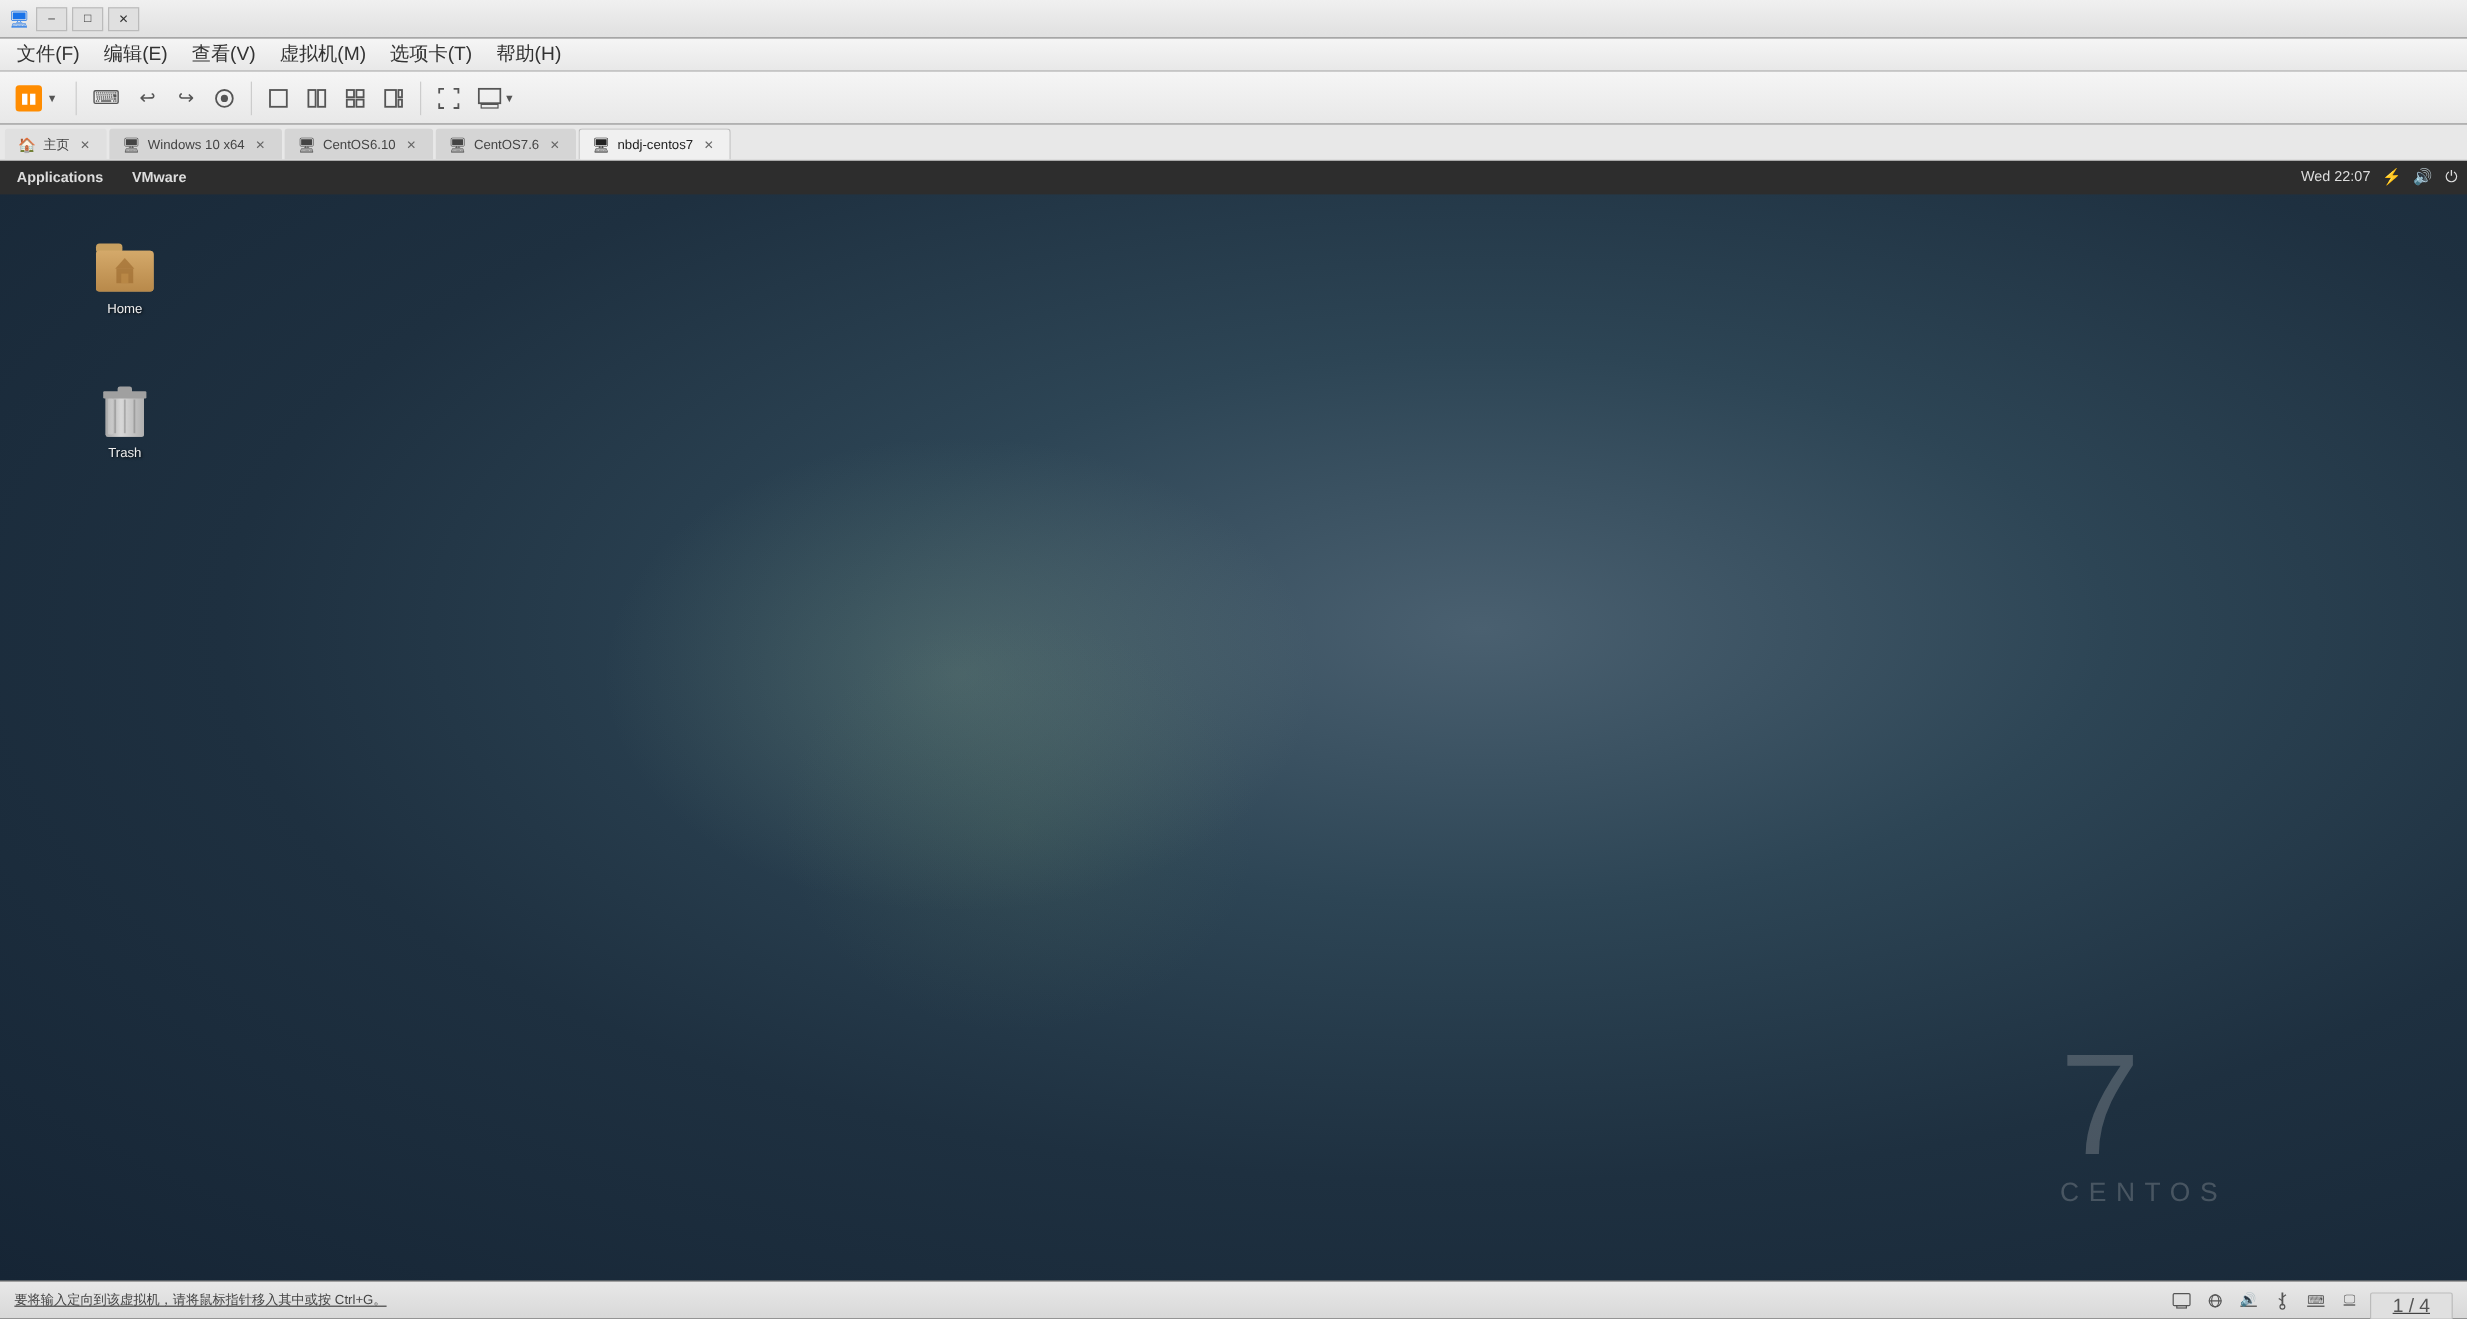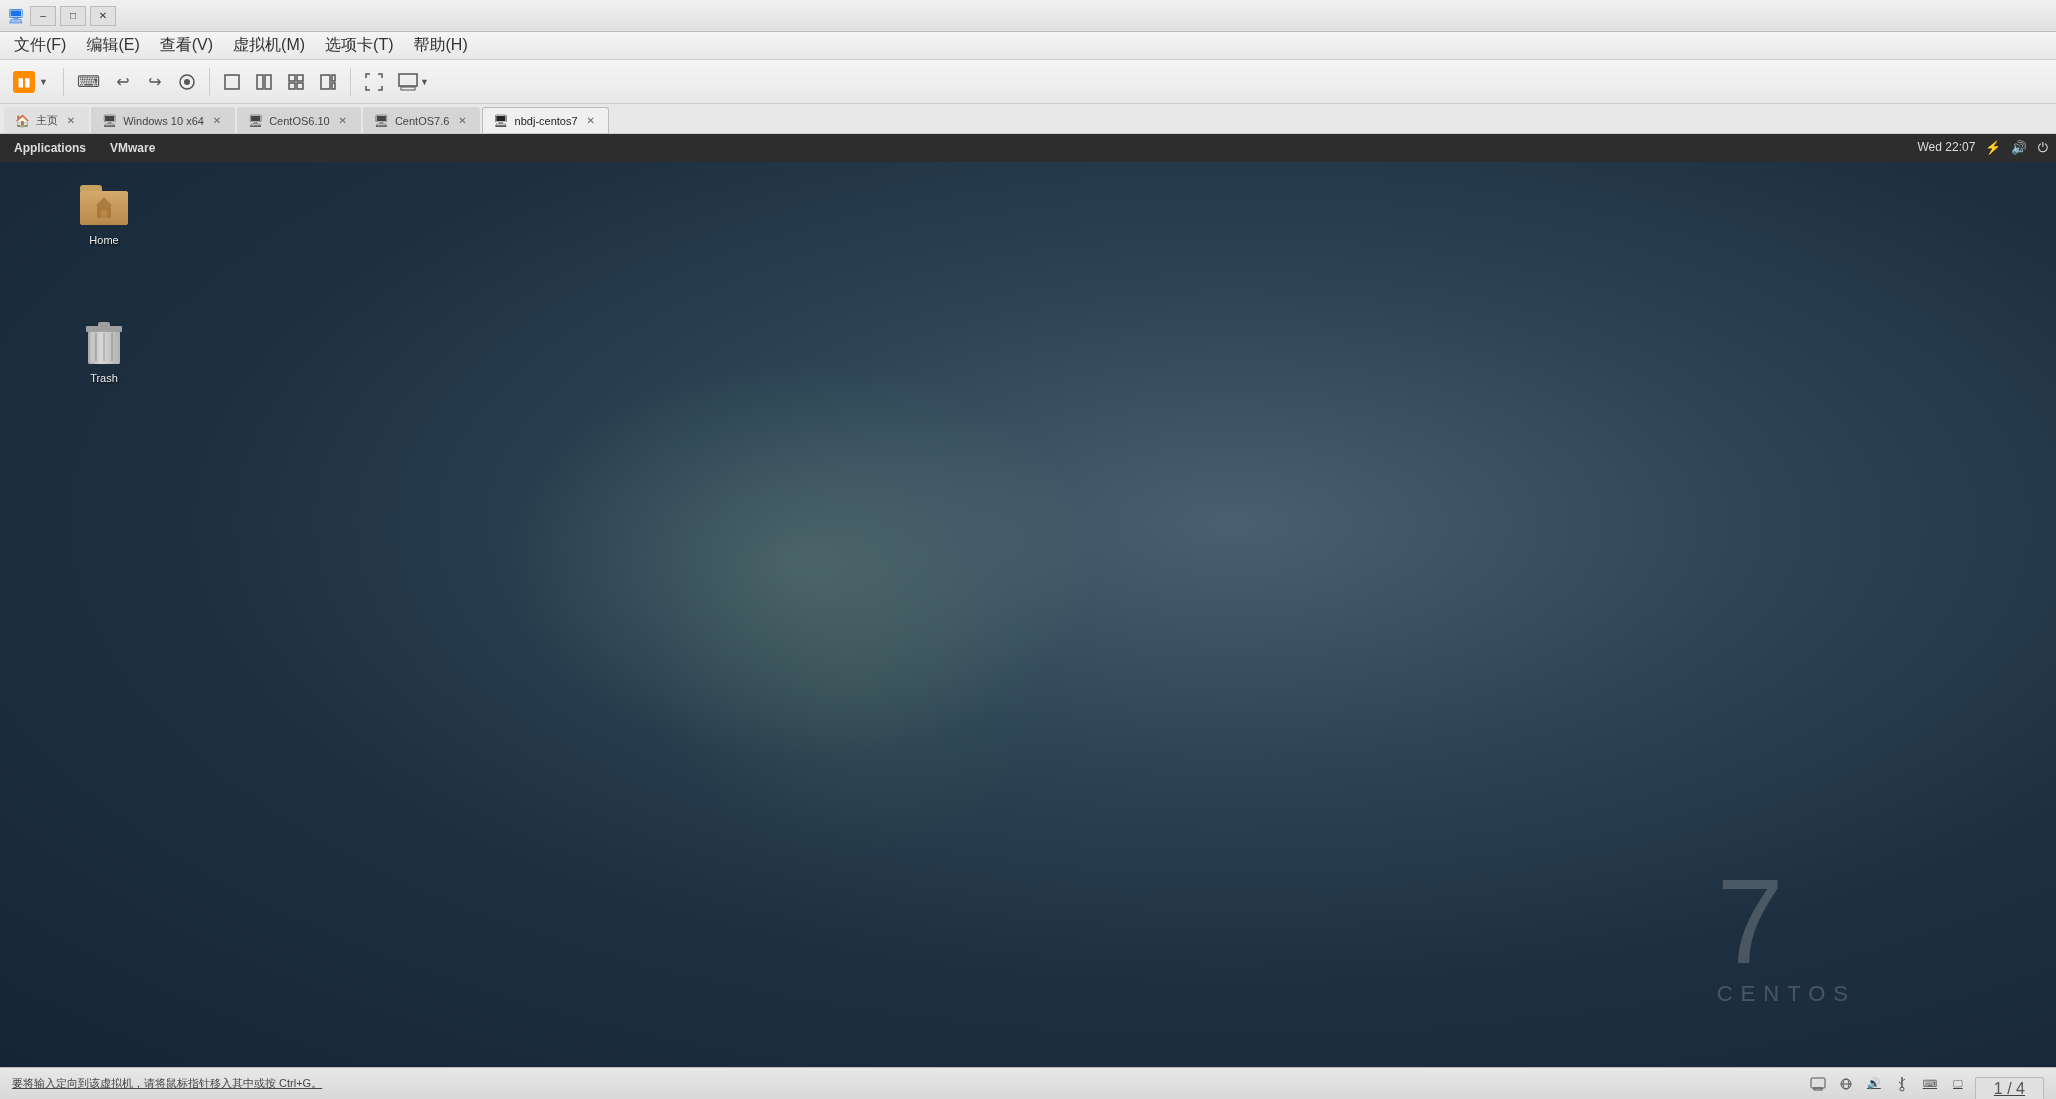--- a/index.html
+++ b/index.html
@@ -428,21 +428,21 @@
     <span style="cursor:pointer; font-size:13px;">🔊</span>
     <span style="cursor:pointer; font-size:13px;">⏻</span>
   </div>
 </div>
 
 <div id="desktop">
 
   <div class="bg-glow" style="width:600px; height:400px; background:radial-gradient(ellipse, rgba(130,160,140,0.3) 0%, transparent 70%); top:200px; left:500px;"></div>
   <div class="bg-glow" style="width:400px; height:350px; background:radial-gradient(ellipse, rgba(100,130,100,0.15) 0%, transparent 70%); top:350px; left:650px;"></div>
 
-  <div class="desktop-icon" style="left: 64px; top: 12px;">
+  <div class="desktop-icon" style="left: 64px; top: 30px;">
     <div class="desktop-icon-img">
       <svg width="52" height="50" viewBox="0 0 52 50">
 
         <rect x="2" y="6" width="22" height="8" rx="3" ry="3" fill="#c8a060"></rect>
 
         <rect x="2" y="12" width="48" height="34" rx="3" ry="3" fill="#d4a96a"></rect>
         <rect x="2" y="12" width="48" height="34" rx="3" ry="3" fill="url(#folderGrad)"></rect>
         <defs>
           <linearGradient id="folderGrad" x1="0" y1="0" x2="0" y2="1">
             <stop offset="0%" stop-color="#d4a96a"></stop>

